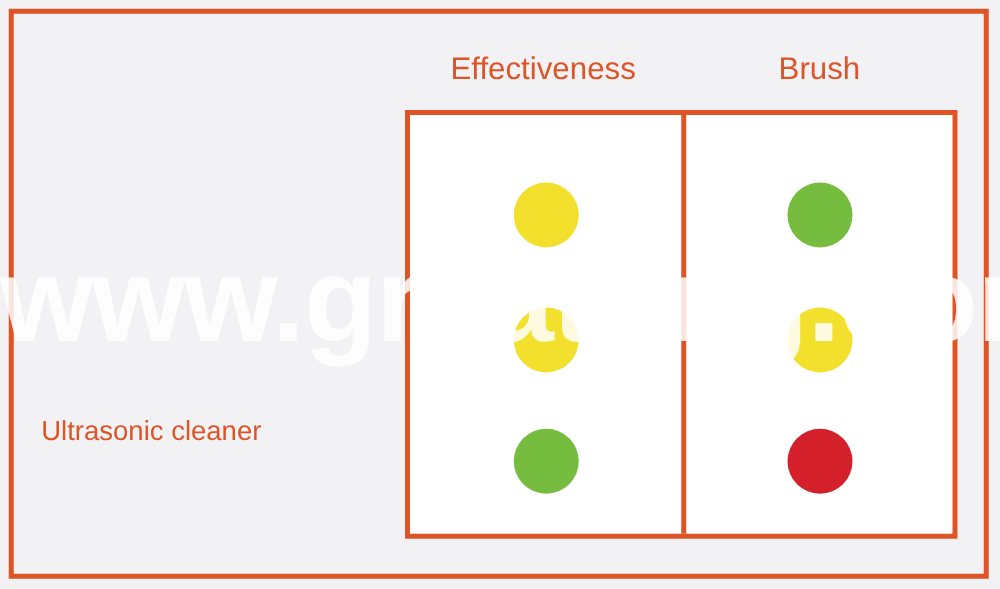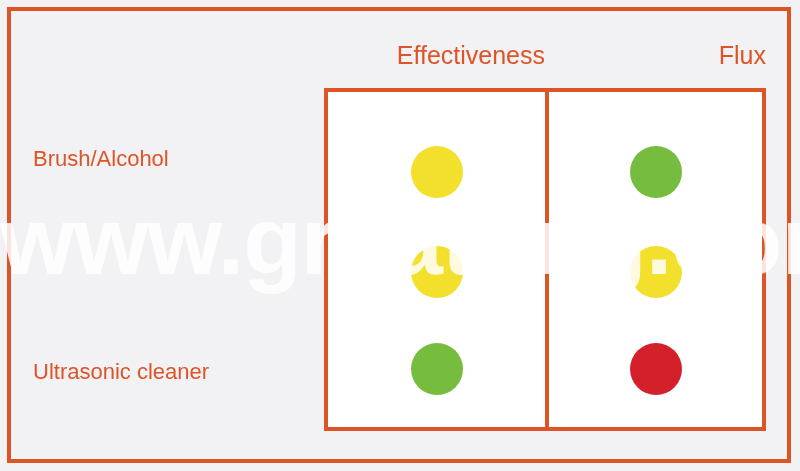--- a/index.html
+++ b/index.html
@@ -53,39 +53,39 @@
     user-select: none;
     z-index: 3;
   }
 
   
   .col-header {
     position: absolute;
     top: 41px;
     font-size: 25px;
     color: #dd5427;
-    text-align: right;
+    text-align: center;
     white-space: nowrap;
     z-index: 2;
   }
   .col-header.c0 { left: 324px; width: 221px; }
   .col-header.c1 { left: 545px; width: 221px; }
 
   
   .row-label {
     position: absolute;
     left: 33px;
     font-size: 22px;
     color: #dd5427;
     white-space: nowrap;
     z-index: 2;
   }
   .row-label.r0 { top: 146px; }
   .row-label.r1 { top: 249px; }
-  .row-label.r2 { top: 359px; }
+  .row-label.r2 { top: 332px; }
 
   
   .matrix {
     position: absolute;
     left: 324px;
     top: 88px;
     width: 442px;
     height: 343px;
     box-sizing: border-box;
     border: 4px solid #dd5427;
@@ -126,23 +126,22 @@
   .dot.red    { background: #d4202a; }
 </style>
 </head>
 <body>
 
 <div class="page">
 
   <div class="watermark">www.greatong.com</div>
 
   <div class="col-header c0">Effectiveness</div>
-  <div class="col-header c1">Flux</div>
+  <div class="col-header c1">Brush</div>
 
-  <div class="row-label r0">Brush/Alcohol</div>
   <div class="row-label r2">Ultrasonic cleaner</div>
 
   <div class="matrix">
 
     <div class="matrix-col">
       <div class="cell r0">
         <span class="dot yellow" style="background: rgb(242, 224, 44);"></span>
       </div>
       <div class="cell r1">
         <span class="dot yellow" style="background: rgb(242, 224, 44);"></span>

